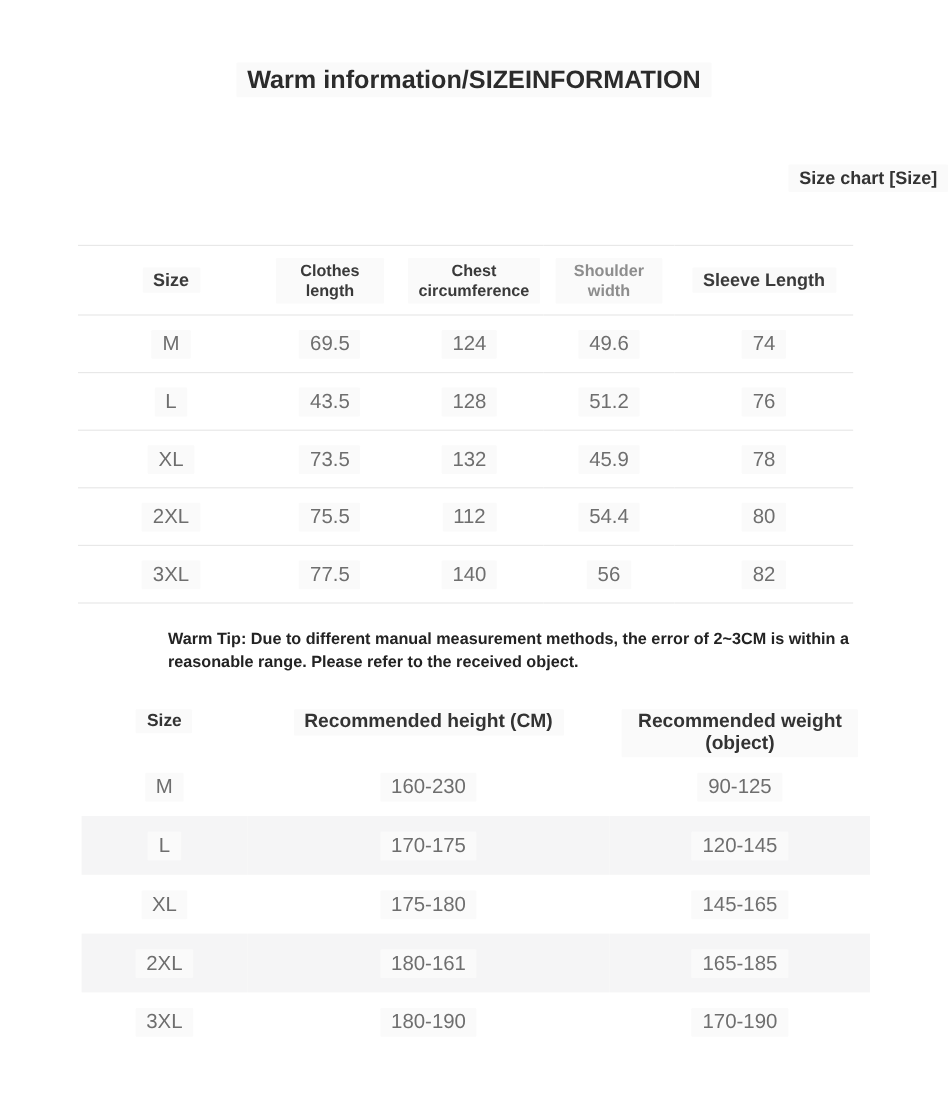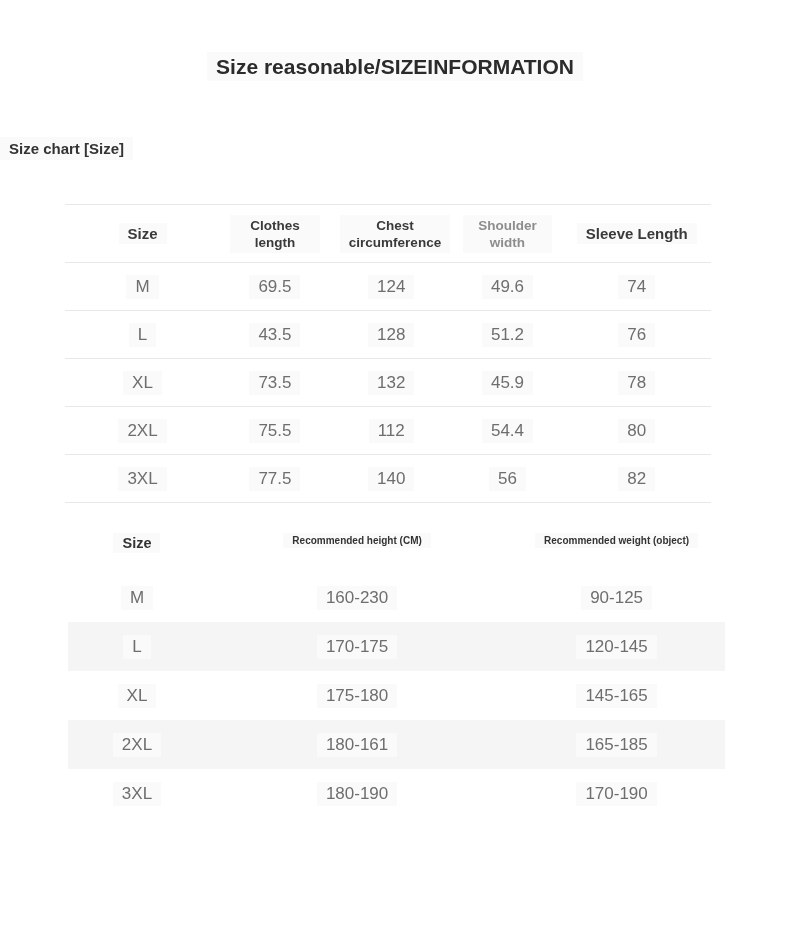--- a/index.html
+++ b/index.html
@@ -29,21 +29,21 @@
   .page-title{
     margin-top:52px;
     text-align:center;
     font-size:21px;
     font-weight:700;
     color:var(--title-text,#2b2b2b);
     line-height:25px;
   }
   .section-title{
     margin-top:56px;
-    text-align:left;
+    text-align:right;
     font-size:15px;
     font-weight:700;
     color:#333333;
     line-height:19px;
   }
   table{border-collapse:collapse;table-layout:fixed;}
   table.size-chart{
     margin:44px 0 0 65px;
     width:646px;
     border-top:1px solid var(--divider,#e8e8e8);
@@ -81,41 +81,41 @@
   }
   table.fit-chart{
     margin:24px 0 0 68px;
     width:657px;
   }
   .fit-chart th{
     height:46px;
     vertical-align:top;
     padding:6px 10px 0 10px;
     text-align:center;
-    font-size:10px;
+    font-size:16px;
     font-weight:700;
     color:#333333;
   }
   .fit-chart th.big{font-size:14.5px;}
   .fit-chart td{
     height:49px;
     text-align:center;
     font-size:17px;
     color:var(--value-text,#6e6e6e);
     padding:0;
     vertical-align:middle;
   }
   .fit-chart tr.striped{background:var(--stripe-bg,#f5f5f6);}
 </style>
 </head>
 <body>
 
 <div>
 
-  <h1 class="page-title"><span class="patch">Size reasonable/SIZEINFORMATION</span></h1>
+  <h1 class="page-title"><span class="patch">Warm information/SIZEINFORMATION</span></h1>
 
   <h2 class="section-title"><span class="patch">Size chart [Size]</span></h2>
 
   <table class="size-chart">
     <colgroup>
       <col style="width:24%">
         <col style="width:17%">
         <col style="width:19%">
         <col style="width:17%">
         <col style="width:23%">
@@ -161,20 +161,21 @@
       <tr>
         <td><span class="patch">3XL</span></td>
         <td><span class="patch">77.5</span></td>
         <td><span class="patch">140</span></td>
         <td><span class="patch">56</span></td>
         <td><span class="patch">82</span></td>
       </tr>
     </tbody>
   </table>
 
+  <p class="warm-tip">Warm Tip: Due to different manual measurement methods, the error of 2~3CM is within a reasonable range. Please refer to the received object.</p>
 
   <table class="fit-chart">
     <colgroup>
       <col style="width:21%">
         <col style="width:46%">
         <col style="width:33%">
     </colgroup>
     <thead>
       <tr>
         <th class="big"><span class="patch">Size</span></th>

